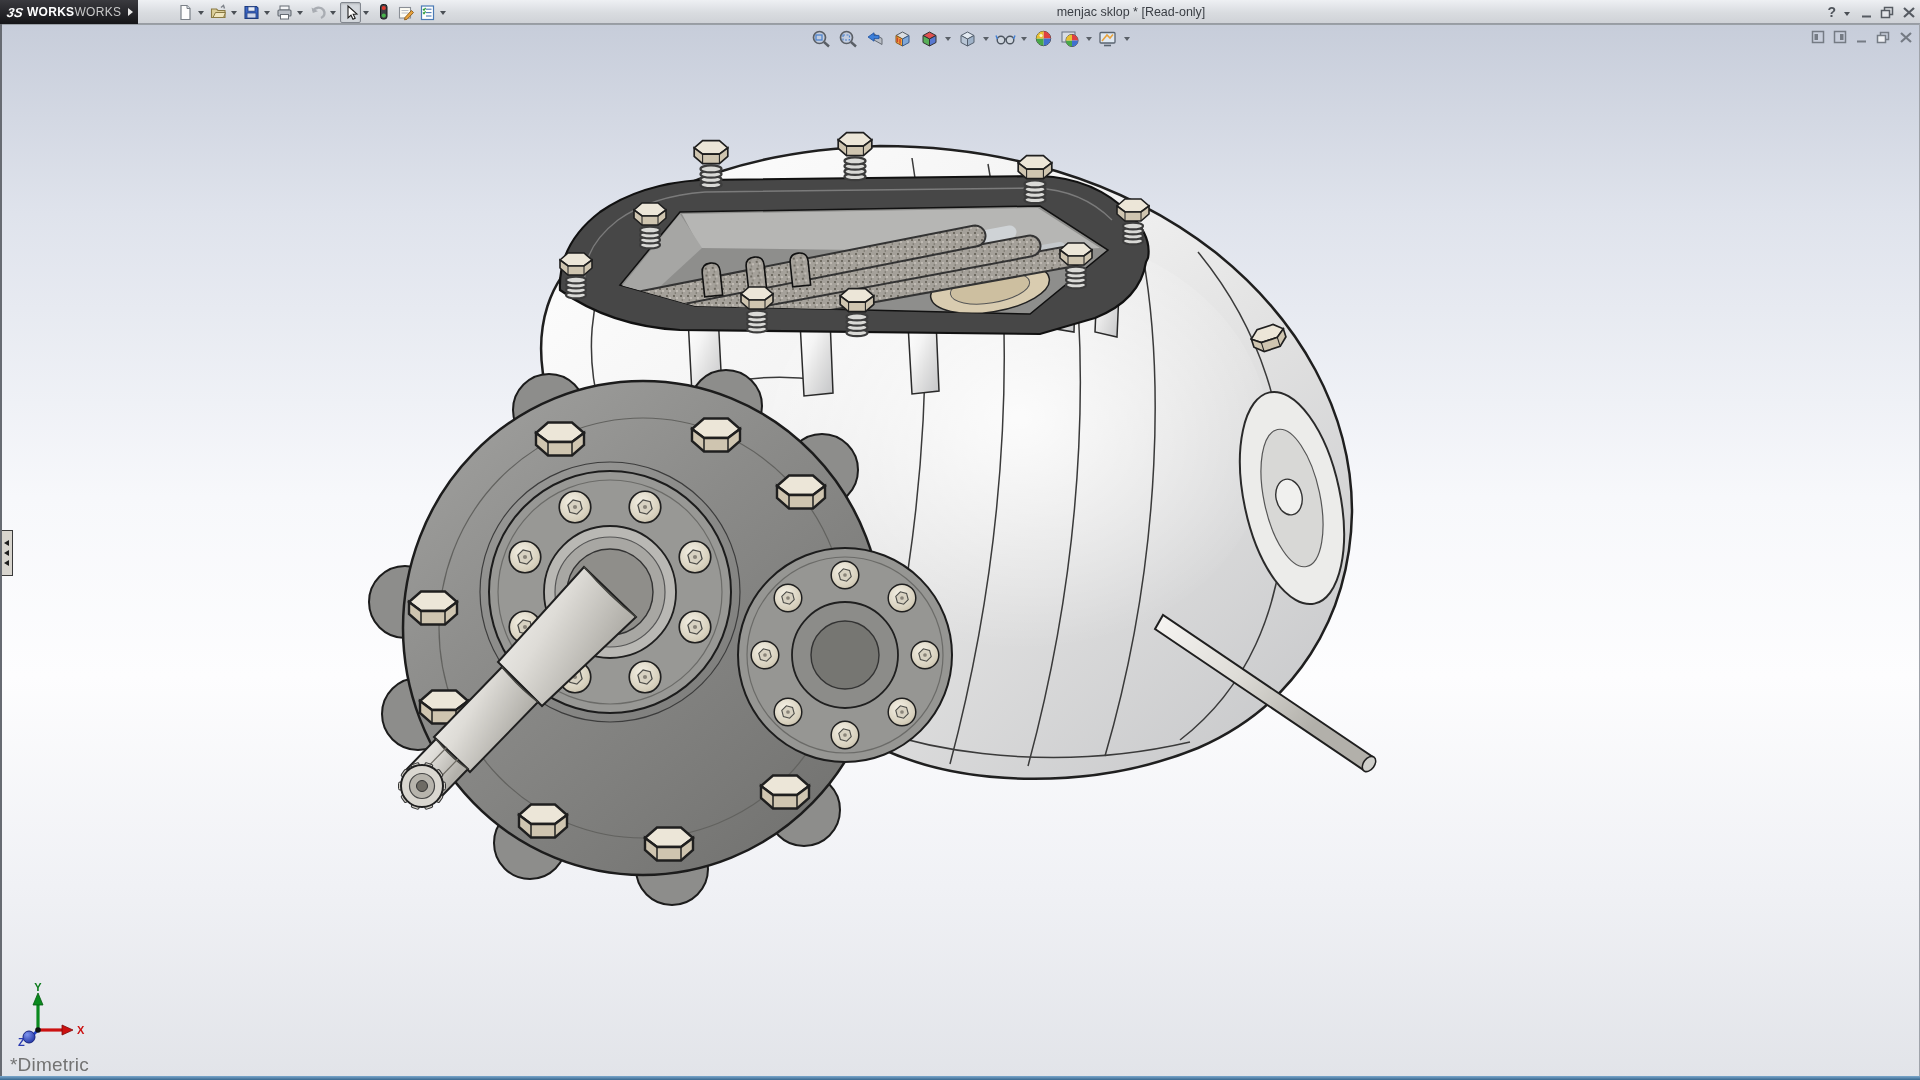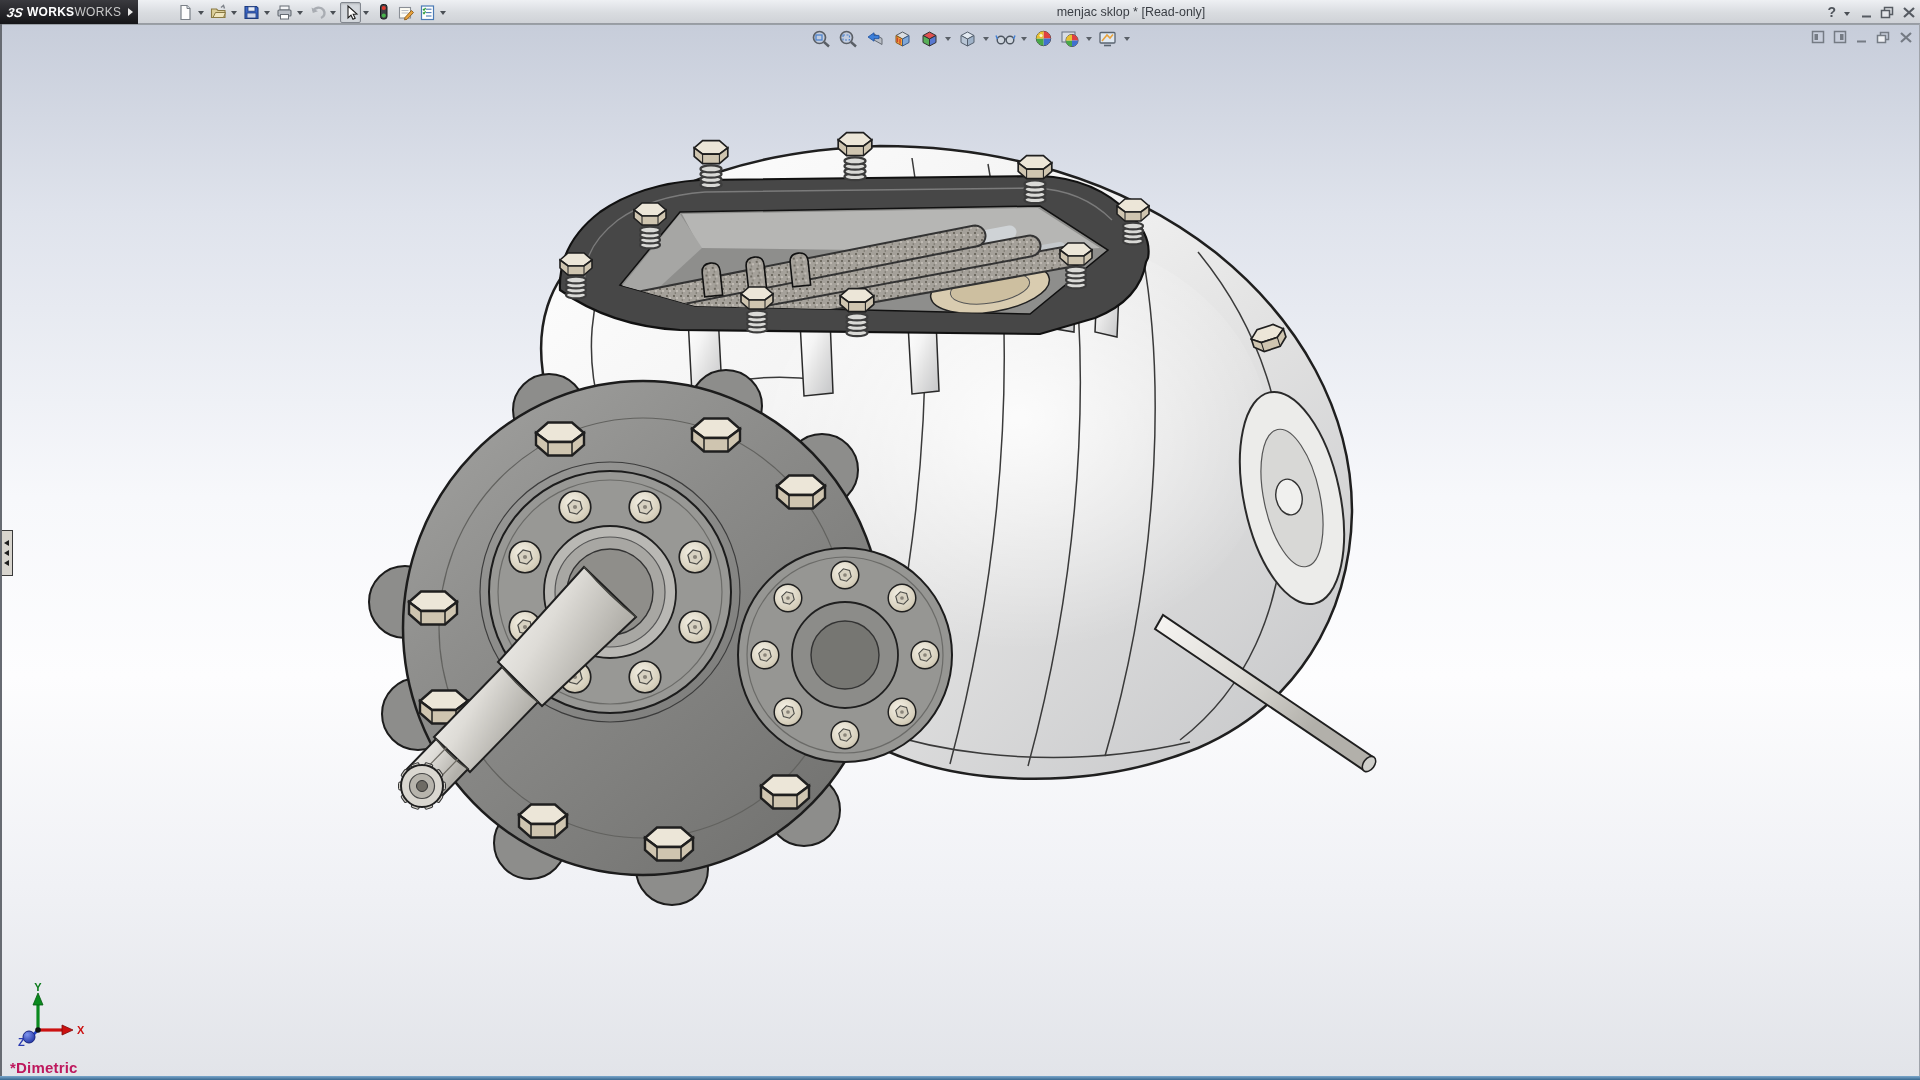--- a/index.html
+++ b/index.html
@@ -40,22 +40,22 @@
 
   .docbtns{position:absolute;right:7px;top:6px;display:flex;align-items:center;gap:8px;}
 
   .pane-tab{position:absolute;left:0;top:506px;width:13px;height:46px;
     background:#d8d5ce;border:1px solid #3a3a3a;border-left:none;
     display:flex;flex-direction:column;align-items:center;justify-content:center;gap:4px;}
   .pane-tab .tri{width:0;height:0;border-right:5px solid #1e1e1e;
     border-top:3.5px solid transparent;border-bottom:3.5px solid transparent;}
 
   .triad{position:absolute;left:4px;bottom:22px;}
-  .view-label{position:absolute;left:10px;bottom:0px;font-size:15px;font-weight:700;
-    color:#be185d;letter-spacing:.2px;}
+  .view-label{position:absolute;left:10px;bottom:0px;font-size:19px;font-weight:400;
+    color:#737373;letter-spacing:.2px;}
 
   
   .statusbar{position:absolute;left:0;right:0;bottom:0;height:4px;
     background:linear-gradient(180deg,#7aa7cc,#39688f);}
   .frame-l{position:absolute;left:0;top:24px;bottom:4px;width:2px;background:#676b72;}
   .frame-r{position:absolute;right:0;top:24px;bottom:4px;width:1px;background:#a0a4ab;}
 </style>
 </head>
 <body>
 

